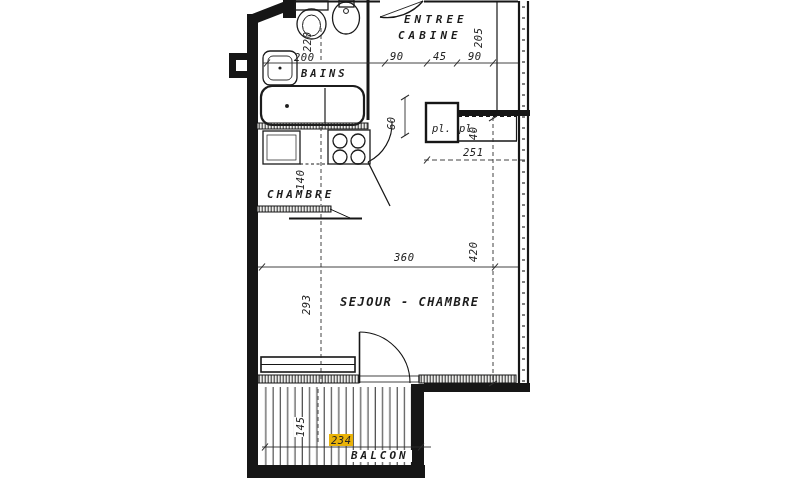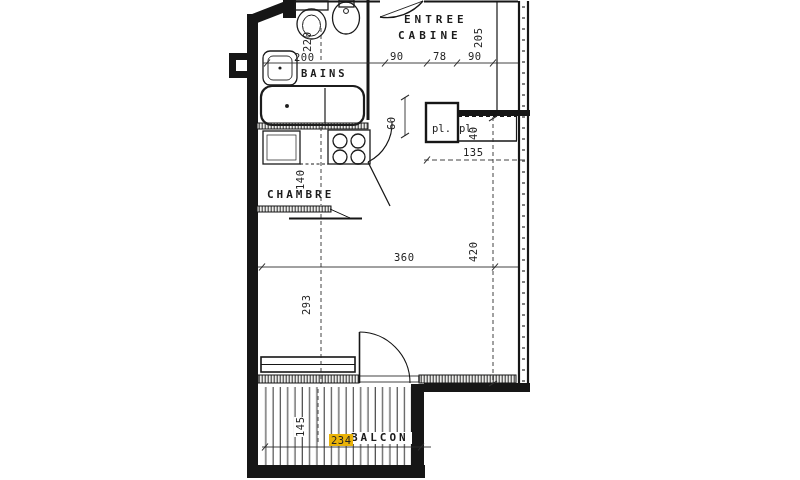--- a/index.html
+++ b/index.html
@@ -1,29 +1,29 @@
 <!DOCTYPE html>
 <html><head>
 <meta charset="utf-8">
 <style>
   html,body{margin:0;padding:0;background:#ffffff;}
   #stage{position:relative;width:800px;height:480px;background:#ffffff;overflow:hidden;
-         font-family:"DejaVu Sans Mono",monospace;}
+         font-family:"DejaVu Sans Mono",monospace;font-style:italic;}
   #plan-svg{position:absolute;left:0;top:0;}
   .lbl{position:absolute;color:#1c1c1c;white-space:nowrap;line-height:12px;}
   .room{font-size:11px;letter-spacing:3px;font-weight:bold;}
   .dim{font-size:10.5px;letter-spacing:0.5px;color:#242424;}
   .dv{transform:rotate(-90deg);transform-origin:0 100%;height:12px;}
   
   #lbl-entree1{left:404px;top:14px;letter-spacing:4px;}
   #lbl-entree2{left:398px;top:30px;letter-spacing:4px;}
   #lbl-bains{left:301px;top:67px;font-size:10.5px;}
   #lbl-cuisine{left:267px;top:189px;}
   #lbl-sejour{left:340px;top:296px;font-size:12px;letter-spacing:1.5px;}
-  #lbl-balcon{left:348px;top:432px;background:#fff;padding:0 3px;}
+  #lbl-balcon{left:348px;top:450px;background:#fff;padding:0 3px;}
   #lbl-pl-left{left:432px;top:122px;font-size:10.5px;letter-spacing:0;}
   #lbl-pl-right{left:459px;top:122px;font-size:10.5px;letter-spacing:0;}
   #d220{left:313px;top:40px;}  #d100{left:294px;top:51px;}
   #d90a{left:390px;top:50px;}  #d45{left:433px;top:50px;}  #d90b{left:468px;top:50px;}
   #d205{left:484px;top:36px;}  #d60{left:397px;top:118px;} #d40{left:479px;top:128px;}
   #d135{left:463px;top:146px;} #d140{left:306px;top:178px;}
   #d360{left:394px;top:251px;} #d420{left:479px;top:250px;}
   #d293{left:312px;top:303px;} #d145{left:306px;top:425px;background:#fff;}
   #d234{left:329px;top:434px;background:#eab308;padding:0 2px;}
 </style>
@@ -139,33 +139,34 @@
     <path stroke-width="1.1" d="M401,100 L409,95 M401,138 L409,133"></path>
     <line x1="493" y1="117" x2="493" y2="384" stroke-dasharray="4 3"></line>
     <path stroke-width="1.1" d="M489,121 L497,116 M489,386 L497,381"></path>
   </g>
 </svg>
 
 <span class="lbl room" id="lbl-entree1">ENTREE</span>
 <span class="lbl room" id="lbl-entree2">CABINE</span>
 <span class="lbl room" id="lbl-bains">BAINS</span>
 <span class="lbl room" id="lbl-cuisine">CHAMBRE</span>
+<span class="lbl room" id="lbl-sejour">SEJOUR - CHAMBRE</span>
 <span class="lbl room" id="lbl-balcon">BALCON</span>
 <span class="lbl" id="lbl-pl-left">pl.</span>
 <span class="lbl" id="lbl-pl-right">pl.</span>
 
 <span class="lbl dim dv" id="d220">220</span>
 <span class="lbl dim" id="d100">200</span>
 <span class="lbl dim" id="d90a">90</span>
-<span class="lbl dim" id="d45">78</span>
+<span class="lbl dim" id="d45">45</span>
 <span class="lbl dim" id="d90b">90</span>
 <span class="lbl dim dv" id="d205">205</span>
 <span class="lbl dim dv" id="d60">60</span>
 <span class="lbl dim dv" id="d40">40</span>
-<span class="lbl dim" id="d135">135</span>
+<span class="lbl dim" id="d135">251</span>
 <span class="lbl dim dv" id="d140">140</span>
 <span class="lbl dim" id="d360">360</span>
 <span class="lbl dim dv" id="d420">420</span>
 <span class="lbl dim dv" id="d293">293</span>
 <span class="lbl dim dv" id="d145">145</span>
 <span class="lbl dim" id="d234">234</span>
 
 </div>
 
 </body></html>

